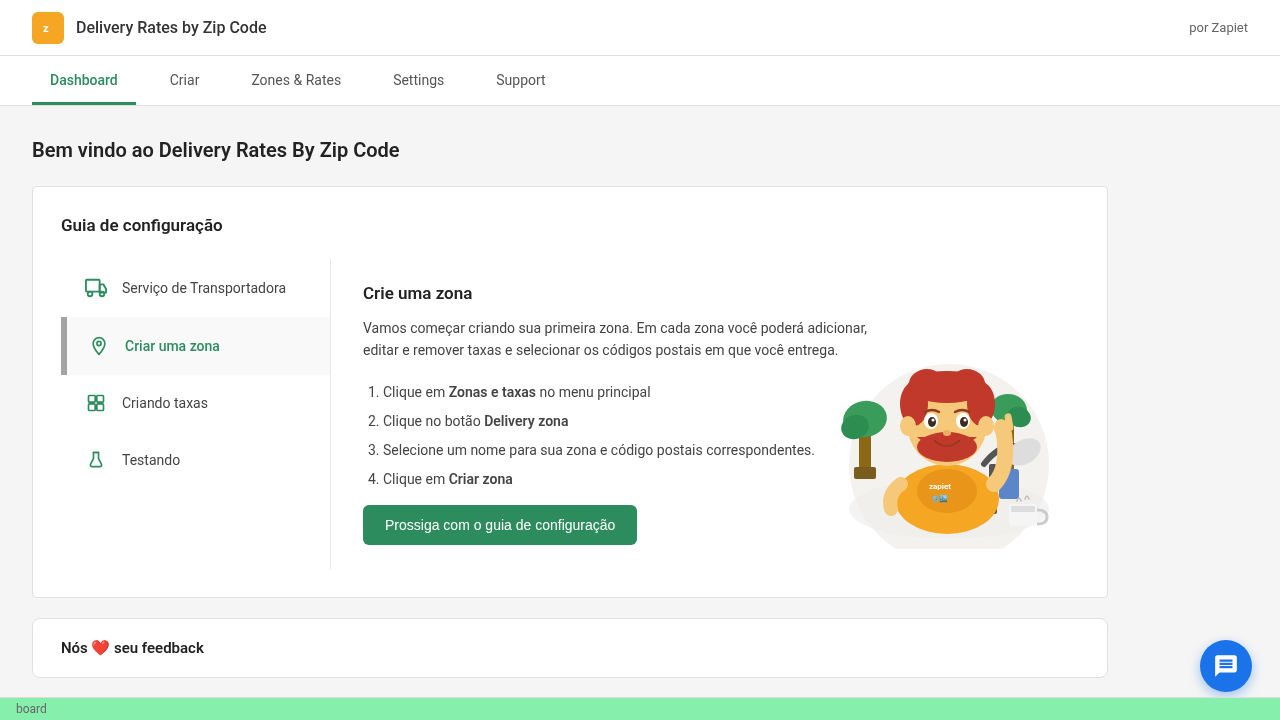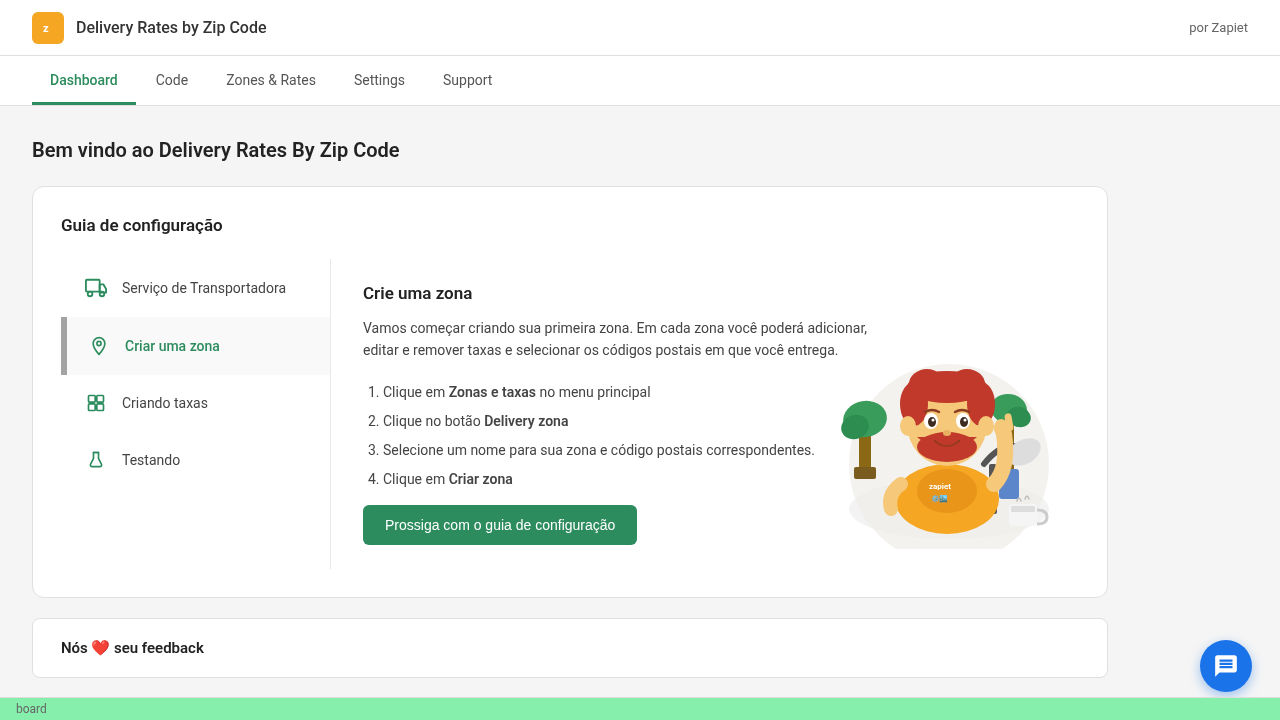--- a/index.html
+++ b/index.html
@@ -45,21 +45,21 @@
       font-size: 13px;
       color: #666;
     }
     
     .nav {
       background: #fff;
       border-bottom: 1px solid #e0e0e0;
       padding: 0 32px;
       display: flex;
       align-items: center;
-      gap: 2px;
+      gap: 16px;
     }
     .nav-item {
       padding: 16px 18px 14px;
       font-size: 14px;
       color: #555;
       cursor: pointer;
       border-bottom: 3px solid transparent;
       text-decoration: none;
     }
     .nav-item.active {
@@ -74,21 +74,21 @@
     }
     .page-title {
       font-size: 20px;
       font-weight: 600;
       color: #222;
       margin-bottom: 24px;
     }
     
     .card {
       background: #fff;
-      border-radius: 12px;
+      border-radius: 4px;
       border: 1px solid #e0e0e0;
       padding: 28px 28px 28px;
       margin-bottom: 20px;
     }
     .card-title {
       font-size: 17px;
       font-weight: 600;
       color: #222;
       margin-bottom: 24px;
     }
@@ -240,21 +240,21 @@
         <text x="4" y="13" font-size="11" fill="white" font-weight="bold">z</text>
       </svg>
     </div>
     <span class="header-title">Delivery Rates by Zip Code</span>
   </div>
   <div class="header-right">por Zapiet</div>
 </div>
 
 <nav class="nav">
   <a class="nav-item active">Dashboard</a>
-  <a class="nav-item">Code</a>
+  <a class="nav-item">Criar</a>
   <a class="nav-item">Zones &amp; Rates</a>
   <a class="nav-item">Settings</a>
   <a class="nav-item">Support</a>
 </nav>
 
 <div class="main">
   <h1 class="page-title">Bem vindo ao Delivery Rates By Zip Code</h1>
 
   <div class="card">
     <div class="card-title">Guia de configuração</div>

